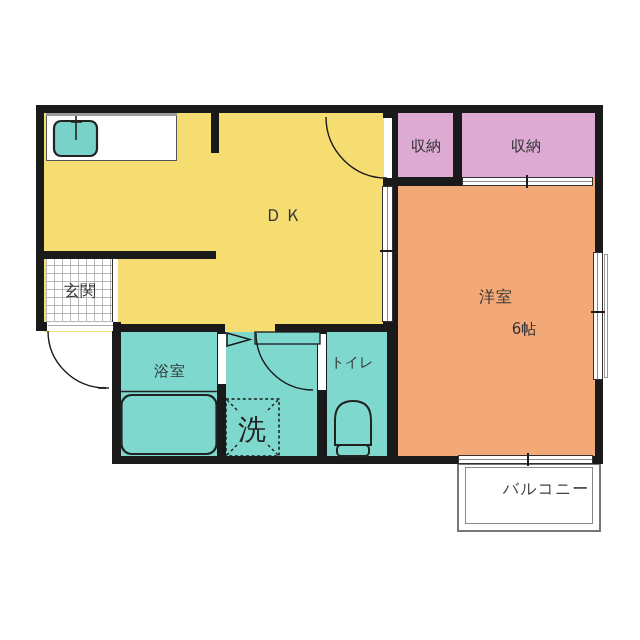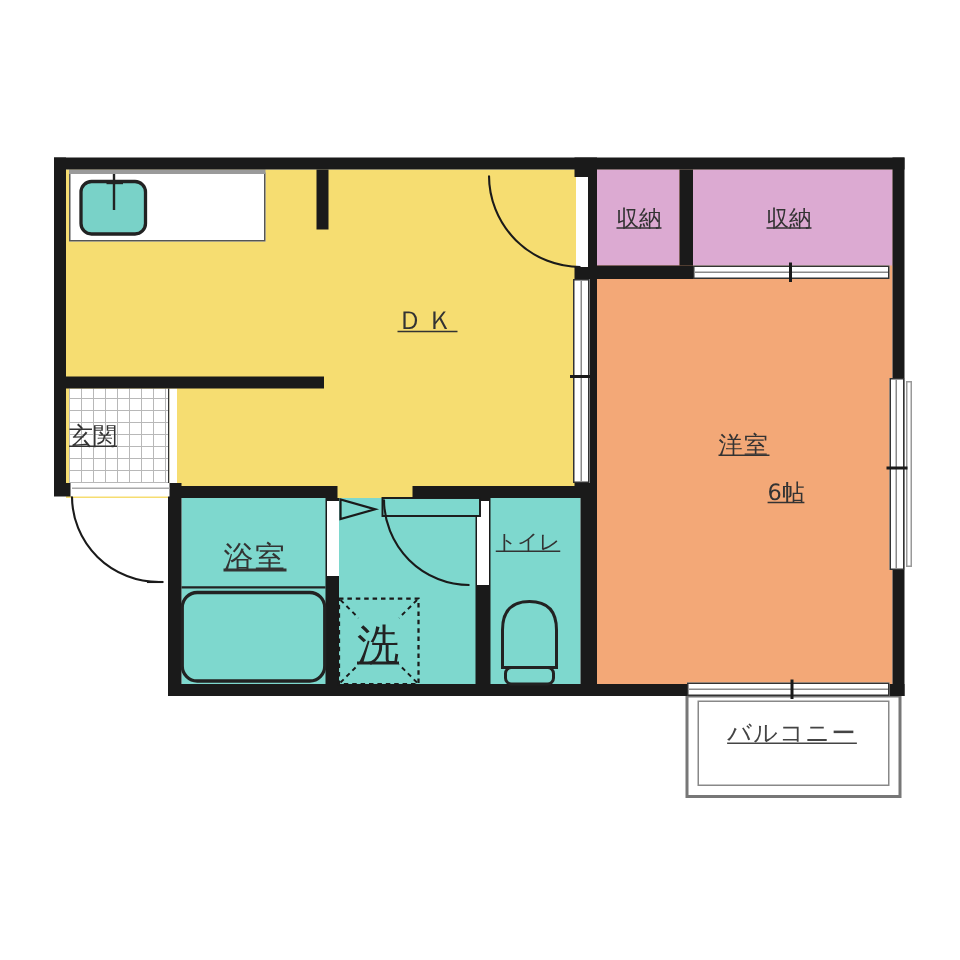--- a/index.html
+++ b/index.html
@@ -6,21 +6,21 @@
   #plan{position:relative;width:640px;height:640px;background:#fff;overflow:hidden;
         font-family:"DejaVu Sans","Liberation Sans",sans-serif;}
   .room{position:absolute;z-index:1;}
   .wall{position:absolute;z-index:3;background:#1a1a1a;}
   .band{position:absolute;z-index:4;background:#fff;border:1px solid #333;box-sizing:border-box;}
   .gap{position:absolute;z-index:4;background:#fff;}
   .tick{position:absolute;z-index:5;background:#1a1a1a;}
   .cline{position:absolute;z-index:5;background:#8a8a8a;}
   svg.overlay{position:absolute;left:0;top:0;z-index:5;pointer-events:none;}
   .lbl{position:absolute;z-index:6;color:#333;transform:translate(-50%,-50%);
-       white-space:nowrap;line-height:1;text-decoration:underline;}
+       white-space:nowrap;line-height:1;}
   .checker{background-color:#fff;background-image:
       repeating-linear-gradient(0deg,#b8b8b8 0 1px,transparent 1px 8px),
       repeating-linear-gradient(90deg,#b8b8b8 0 1px,transparent 1px 8px);}
 </style>
 </head>
 <body>
 
 <div id="plan">
 
   <div class="room" style="left: 44px; top: 113px; width: 340px; height: 219px; background: rgb(246, 221, 113);"></div>
@@ -110,18 +110,18 @@
 
     <path d="M 335 445 L 335 420 Q 335 401 353 401 Q 371 401 371 420 L 371 445 Z" fill="none" stroke="#222" stroke-width="2"></path>
     <rect x="337" y="445" width="32" height="11" rx="4" fill="none" stroke="#222" stroke-width="2"></rect>
   </svg>
 
   <div class="lbl" style="left:285px;top:215px;font-size:17px;letter-spacing:3px;">ＤＫ</div>
   <div class="lbl" style="left:426px;top:146px;font-size:15px;">収納</div>
   <div class="lbl" style="left:526px;top:146px;font-size:15px;">収納</div>
   <div class="lbl" style="left:496px;top:297px;font-size:16px;letter-spacing:1px;text-align:right;">洋室</div>
   <div class="lbl" style="left:495px;top:329px;font-size:15px;margin-left:29px;">6帖</div>
-  <div class="lbl" style="left:62px;top:291px;font-size:16px;">玄関</div>
-  <div class="lbl" style="left:170px;top:371px;font-size:20px;letter-spacing:1px;">浴室</div>
+  <div class="lbl" style="left:80px;top:291px;font-size:16px;">玄関</div>
+  <div class="lbl" style="left:170px;top:371px;font-size:15px;letter-spacing:1px;">浴室</div>
   <div class="lbl" style="left:352px;top:362px;font-size:14px;">トイレ</div>
   <div class="lbl" style="left:252px;top:430px;font-size:28px;color:#222;">洗</div>
-  <div class="lbl" style="left:528px;top:489px;font-size:16px;color:#444;letter-spacing:1px;">バルコニー</div>
+  <div class="lbl" style="left:546px;top:489px;font-size:16px;color:#444;letter-spacing:1px;">バルコニー</div>
 </div>
 
 </body></html>

